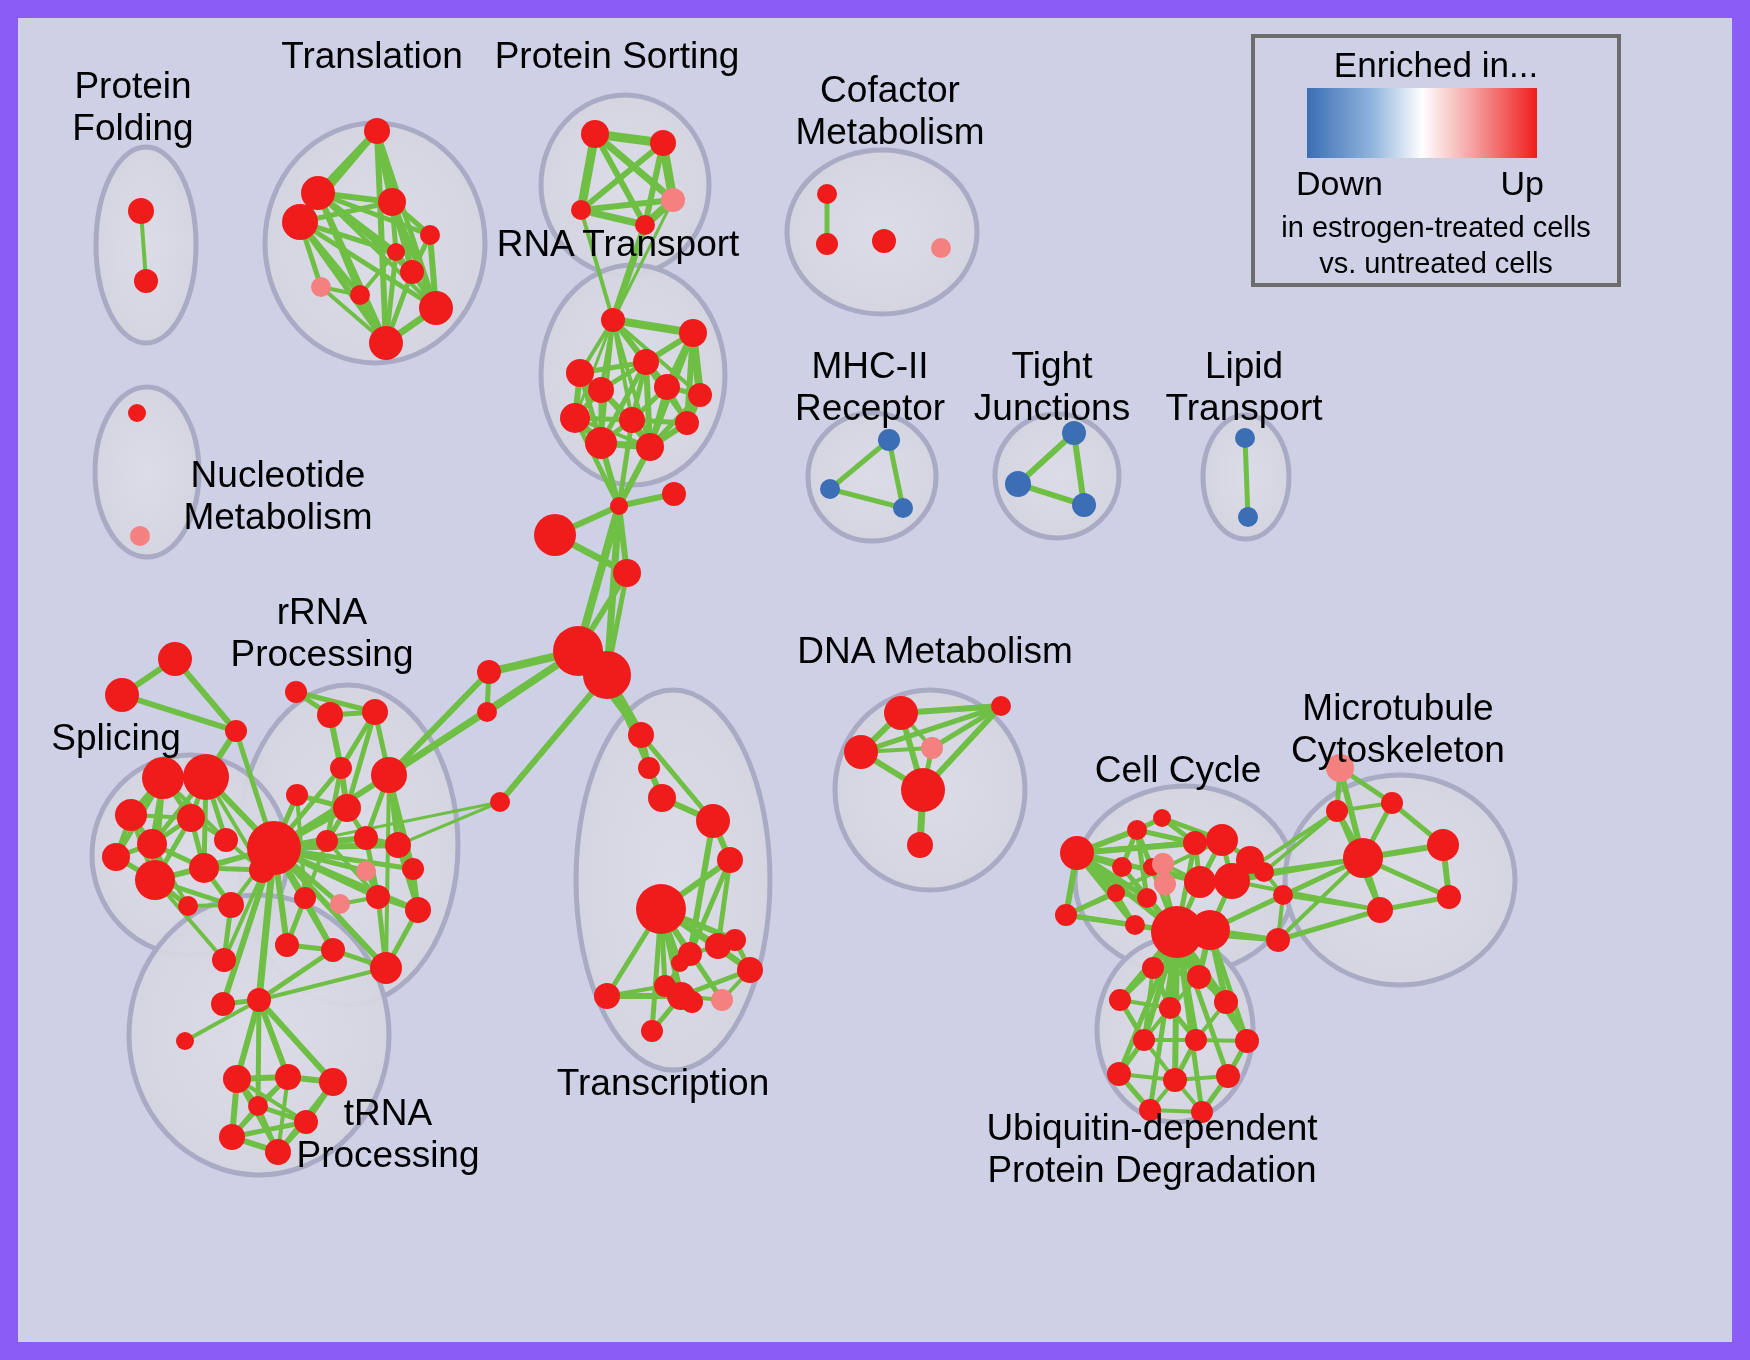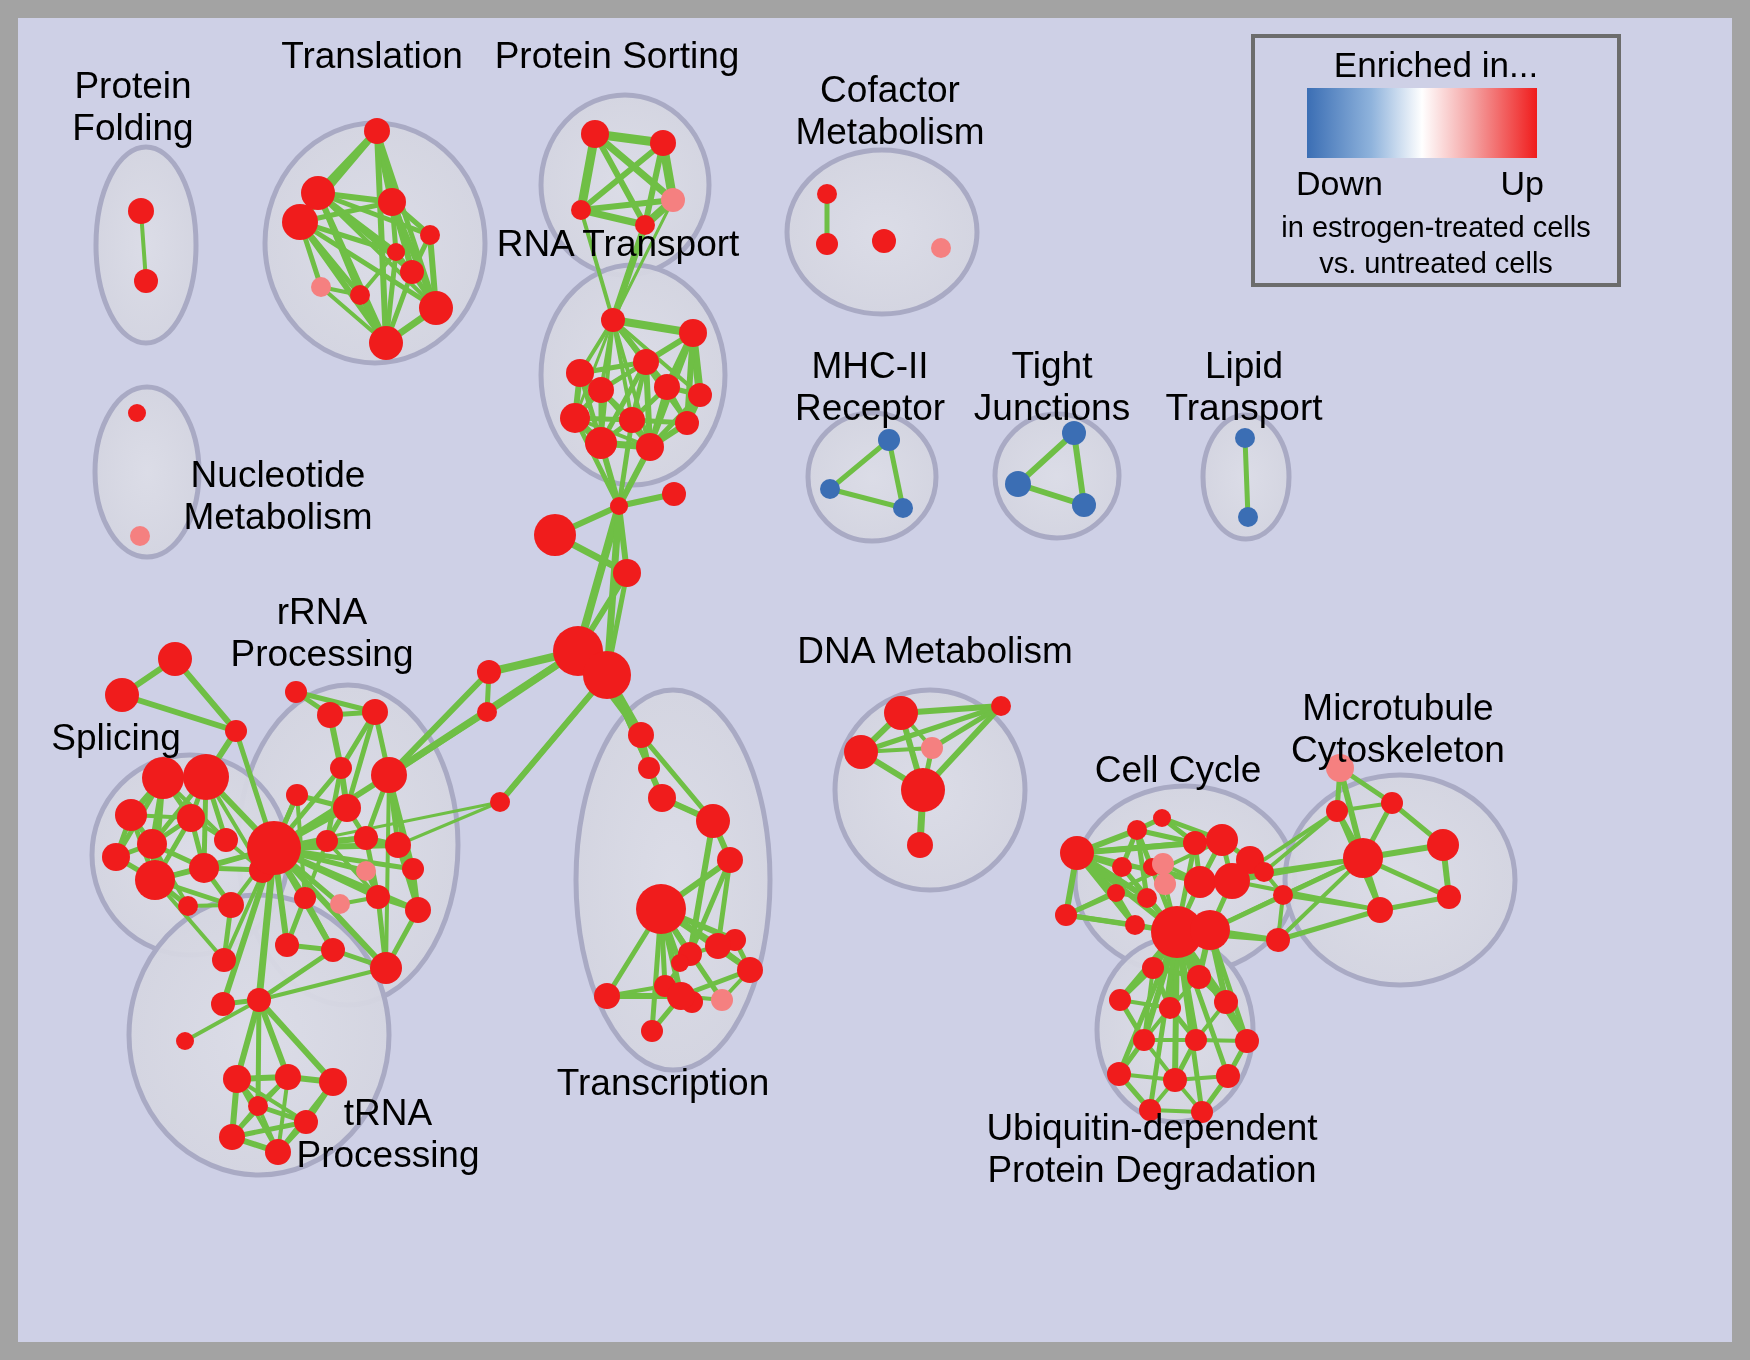--- a/index.html
+++ b/index.html
@@ -1,19 +1,19 @@
 <!DOCTYPE html>
 <html><head>
 <meta charset="utf-8">
 <style>
   html,body{margin:0;padding:0;background:#ffffff;}
   #figure{
     position:relative;
     width:1750px;height:1360px;
-    background:#a3a3a3;
+    background:#8b5cf6;
     font-family:"Liberation Sans", sans-serif;
     overflow:hidden;
   }
   #canvas{position:absolute;left:0;top:0;width:1750px;height:1360px;}
   .cluster-label{
     font-family:"Liberation Sans", sans-serif;
     font-size:37px;
     fill:#000000;
     text-anchor:middle;
     dominant-baseline:middle;

